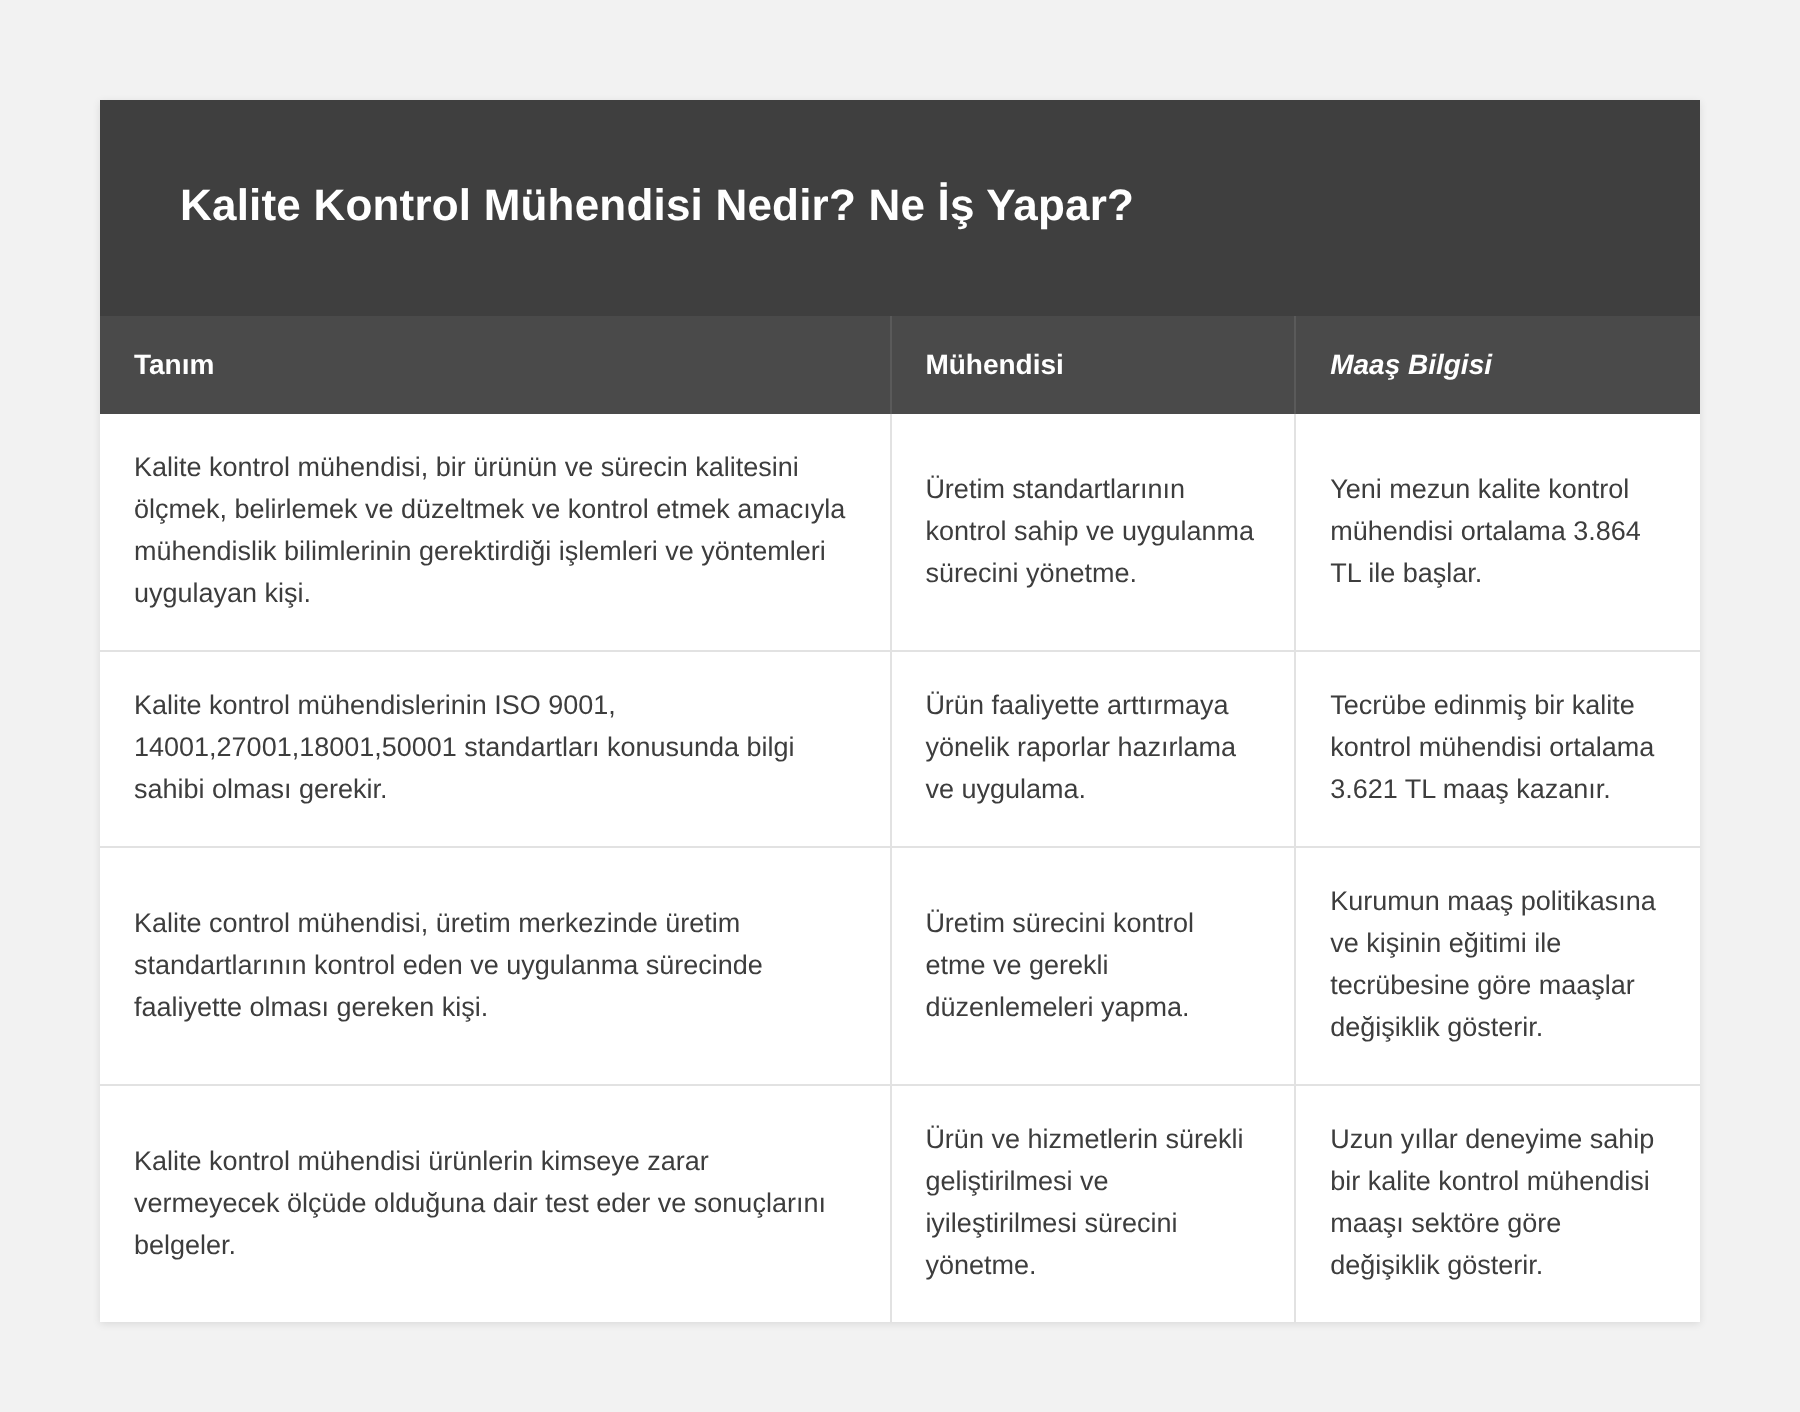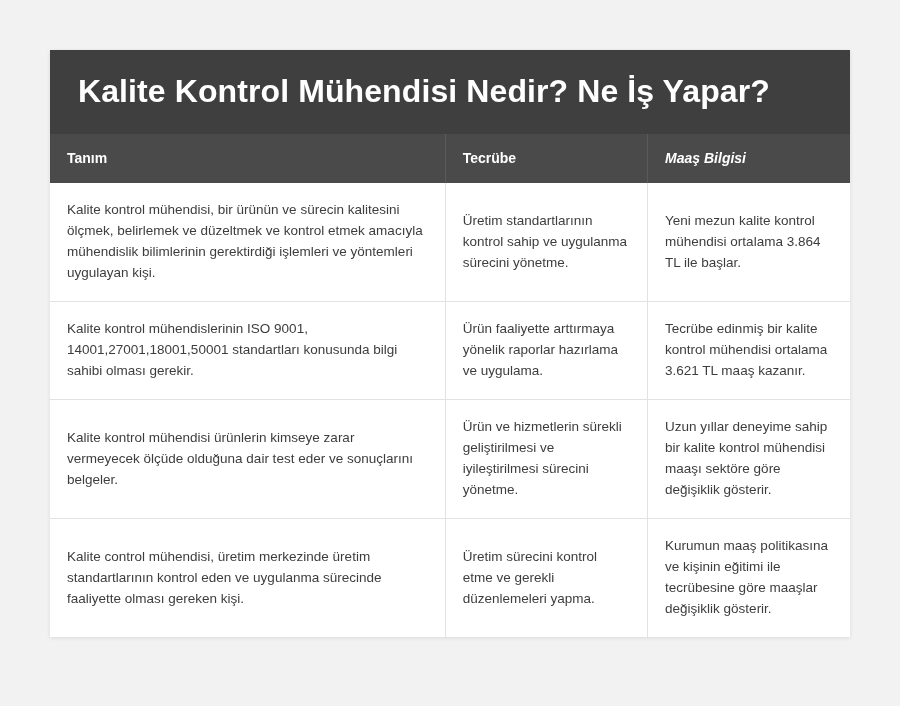--- a/index.html
+++ b/index.html
@@ -25,22 +25,22 @@
     width: 800px;
     background: #ffffff;
     box-shadow: 0 1px 4px rgba(0,0,0,0.10);
   }
   .title-bar {
     background: #3f3f3f;
     padding: 22px 24px 24px 24px;
     box-sizing: border-box;
   }
   .title-bar h1 {
-    margin: 4px;
-    font-size: 32px;
+    margin: 16px;
+    font-size: 22px;
     line-height: 30px;
     font-weight: bold;
     color: #ffffff;
     letter-spacing: 0.1px;
   }
   table.data {
     width: 100%;
     border-collapse: collapse;
     table-layout: fixed;
     background: #e5e5e5;
@@ -93,44 +93,44 @@
 
     <table class="data">
       <colgroup>
         <col class="c1">
         <col class="c2">
         <col class="c3">
       </colgroup>
       <thead>
         <tr>
           <th>Tanım</th>
-          <th>Tecrübe</th>
+          <th>Mühendisi</th>
           <th>Maaş Bilgisi</th>
         </tr>
       </thead>
       <tbody>
         <tr>
           <td>Kalite kontrol mühendisi, bir ürünün ve sürecin kalitesini ölçmek, belirlemek ve düzeltmek ve kontrol etmek amacıyla mühendislik bilimlerinin gerektirdiği işlemleri ve yöntemleri uygulayan kişi.</td>
           <td>Üretim standartlarının kontrol sahip ve uygulanma sürecini yönetme.</td>
           <td>Yeni mezun kalite kontrol mühendisi ortalama 3.864 TL ile başlar.</td>
         </tr>
         <tr>
           <td>Kalite kontrol mühendislerinin ISO 9001, 14001,27001,18001,50001 standartları konusunda bilgi sahibi olması gerekir.</td>
           <td>Ürün faaliyette arttırmaya yönelik raporlar hazırlama ve uygulama.</td>
           <td>Tecrübe edinmiş bir kalite kontrol mühendisi ortalama 3.621 TL maaş kazanır.</td>
         </tr>
         <tr>
+          <td>Kalite control mühendisi, üretim merkezinde üretim standartlarının kontrol eden ve uygulanma sürecinde faaliyette olması gereken kişi.</td>
+          <td>Üretim sürecini kontrol etme ve gerekli düzenlemeleri yapma.</td>
+          <td>Kurumun maaş politikasına ve kişinin eğitimi ile tecrübesine göre maaşlar değişiklik gösterir.</td>
+        </tr>
+        <tr>
           <td>Kalite kontrol mühendisi ürünlerin kimseye zarar vermeyecek ölçüde olduğuna dair test eder ve sonuçlarını belgeler.</td>
           <td>Ürün ve hizmetlerin sürekli geliştirilmesi ve iyileştirilmesi sürecini yönetme.</td>
           <td>Uzun yıllar deneyime sahip bir kalite kontrol mühendisi maaşı sektöre göre değişiklik gösterir.</td>
-        </tr>
-        <tr>
-          <td>Kalite control mühendisi, üretim merkezinde üretim standartlarının kontrol eden ve uygulanma sürecinde faaliyette olması gereken kişi.</td>
-          <td>Üretim sürecini kontrol etme ve gerekli düzenlemeleri yapma.</td>
-          <td>Kurumun maaş politikasına ve kişinin eğitimi ile tecrübesine göre maaşlar değişiklik gösterir.</td>
         </tr>
       </tbody>
     </table>
 
   </div>
 
 
 </div>
 
 </body></html>

